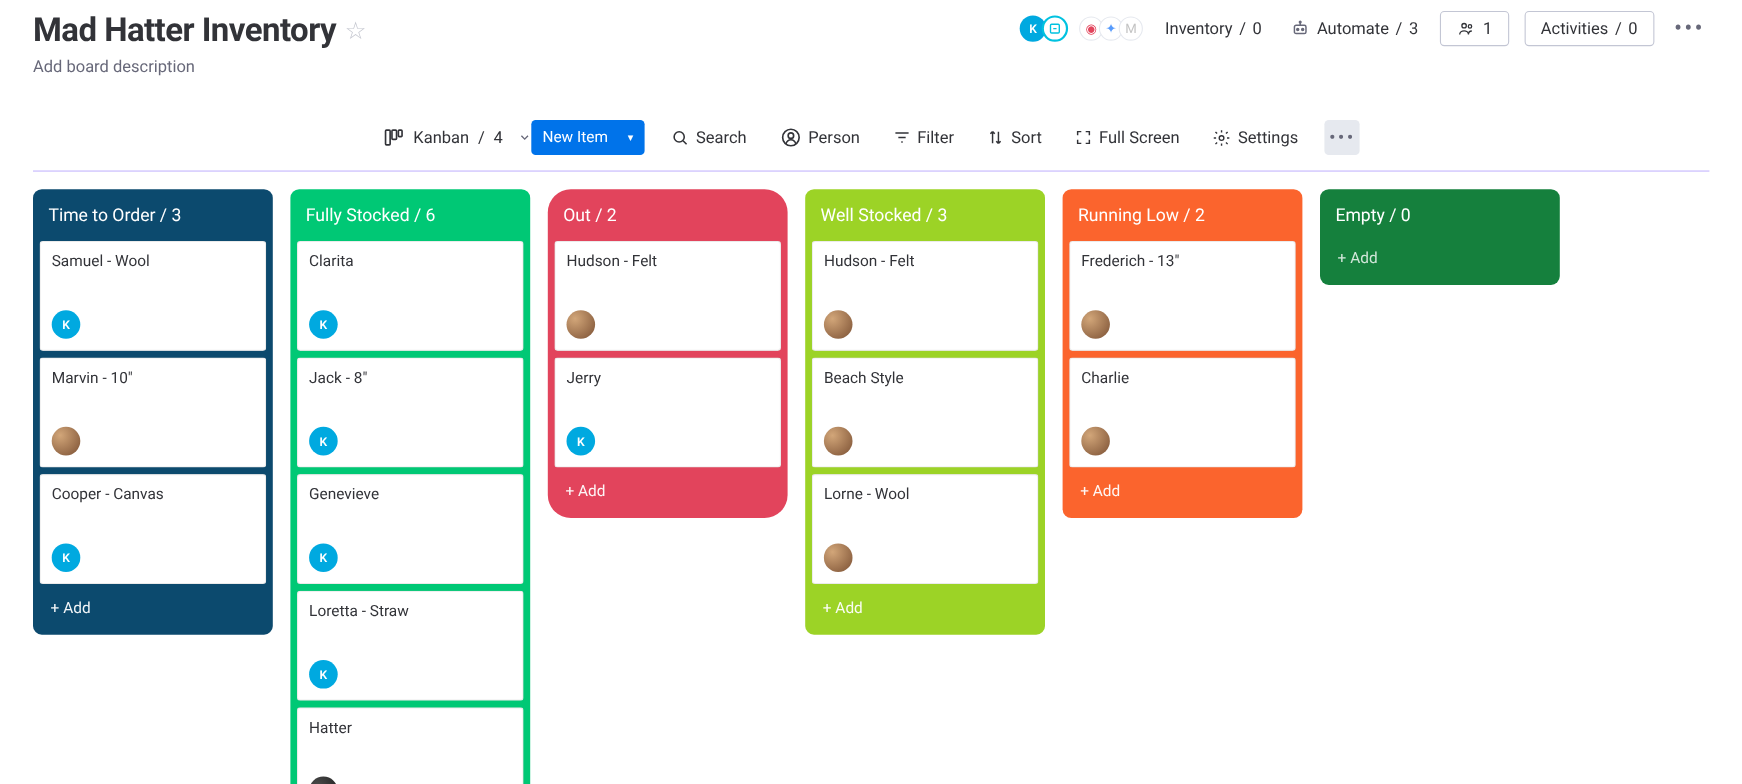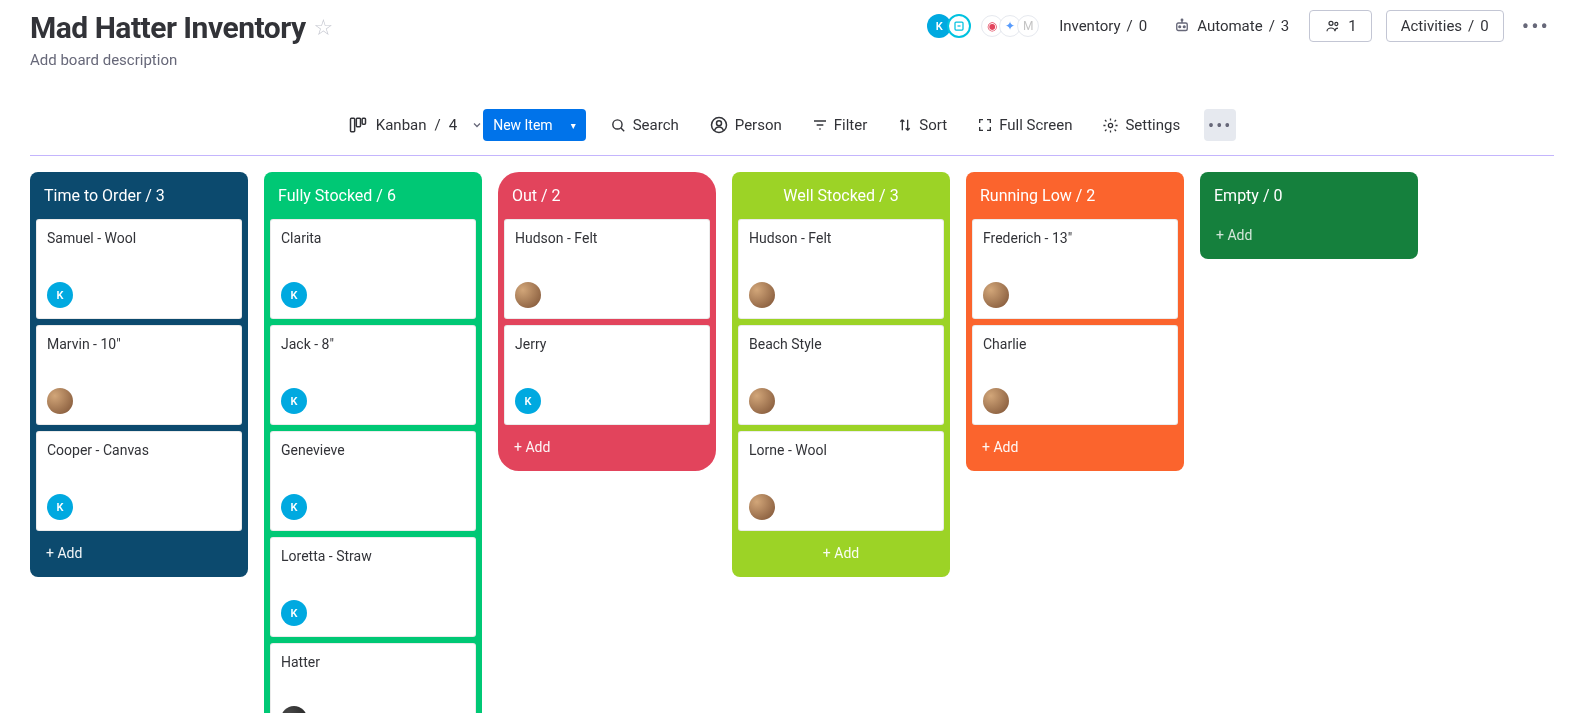--- a/index.html
+++ b/index.html
@@ -74,21 +74,21 @@
   .av-k { background:#00a9e0; }
   .av-p1 { background:#a25ddc; background: radial-gradient(circle at 30% 30%, #d2a679, #7b5033);}
   .av-p2 { background: radial-gradient(circle at 30% 30%, #494949, #1a1a1a);}
   .col-add { color: #fff; font-size: 14px; padding: 8px 10px; cursor: pointer; opacity: 0.95; }
   .empty-col .col-add { color: rgba(255,255,255,0.85); }
 
   
   .c-orange { background:#0c4a6e; }
   .c-green  { background:#00c875; }
   .c-pink   { background:#e2445c;border-radius:21px; }
-  .c-lime   { background:#9cd326;text-align:center; }
+  .c-lime   { background:#9cd326; }
   .c-red    { background:#fb642d; }
   .c-grey   { background:#15803d; }
 
   
   svg { display:block; }
 </style>
 </head>
 <body>
 
 <div class="page">

